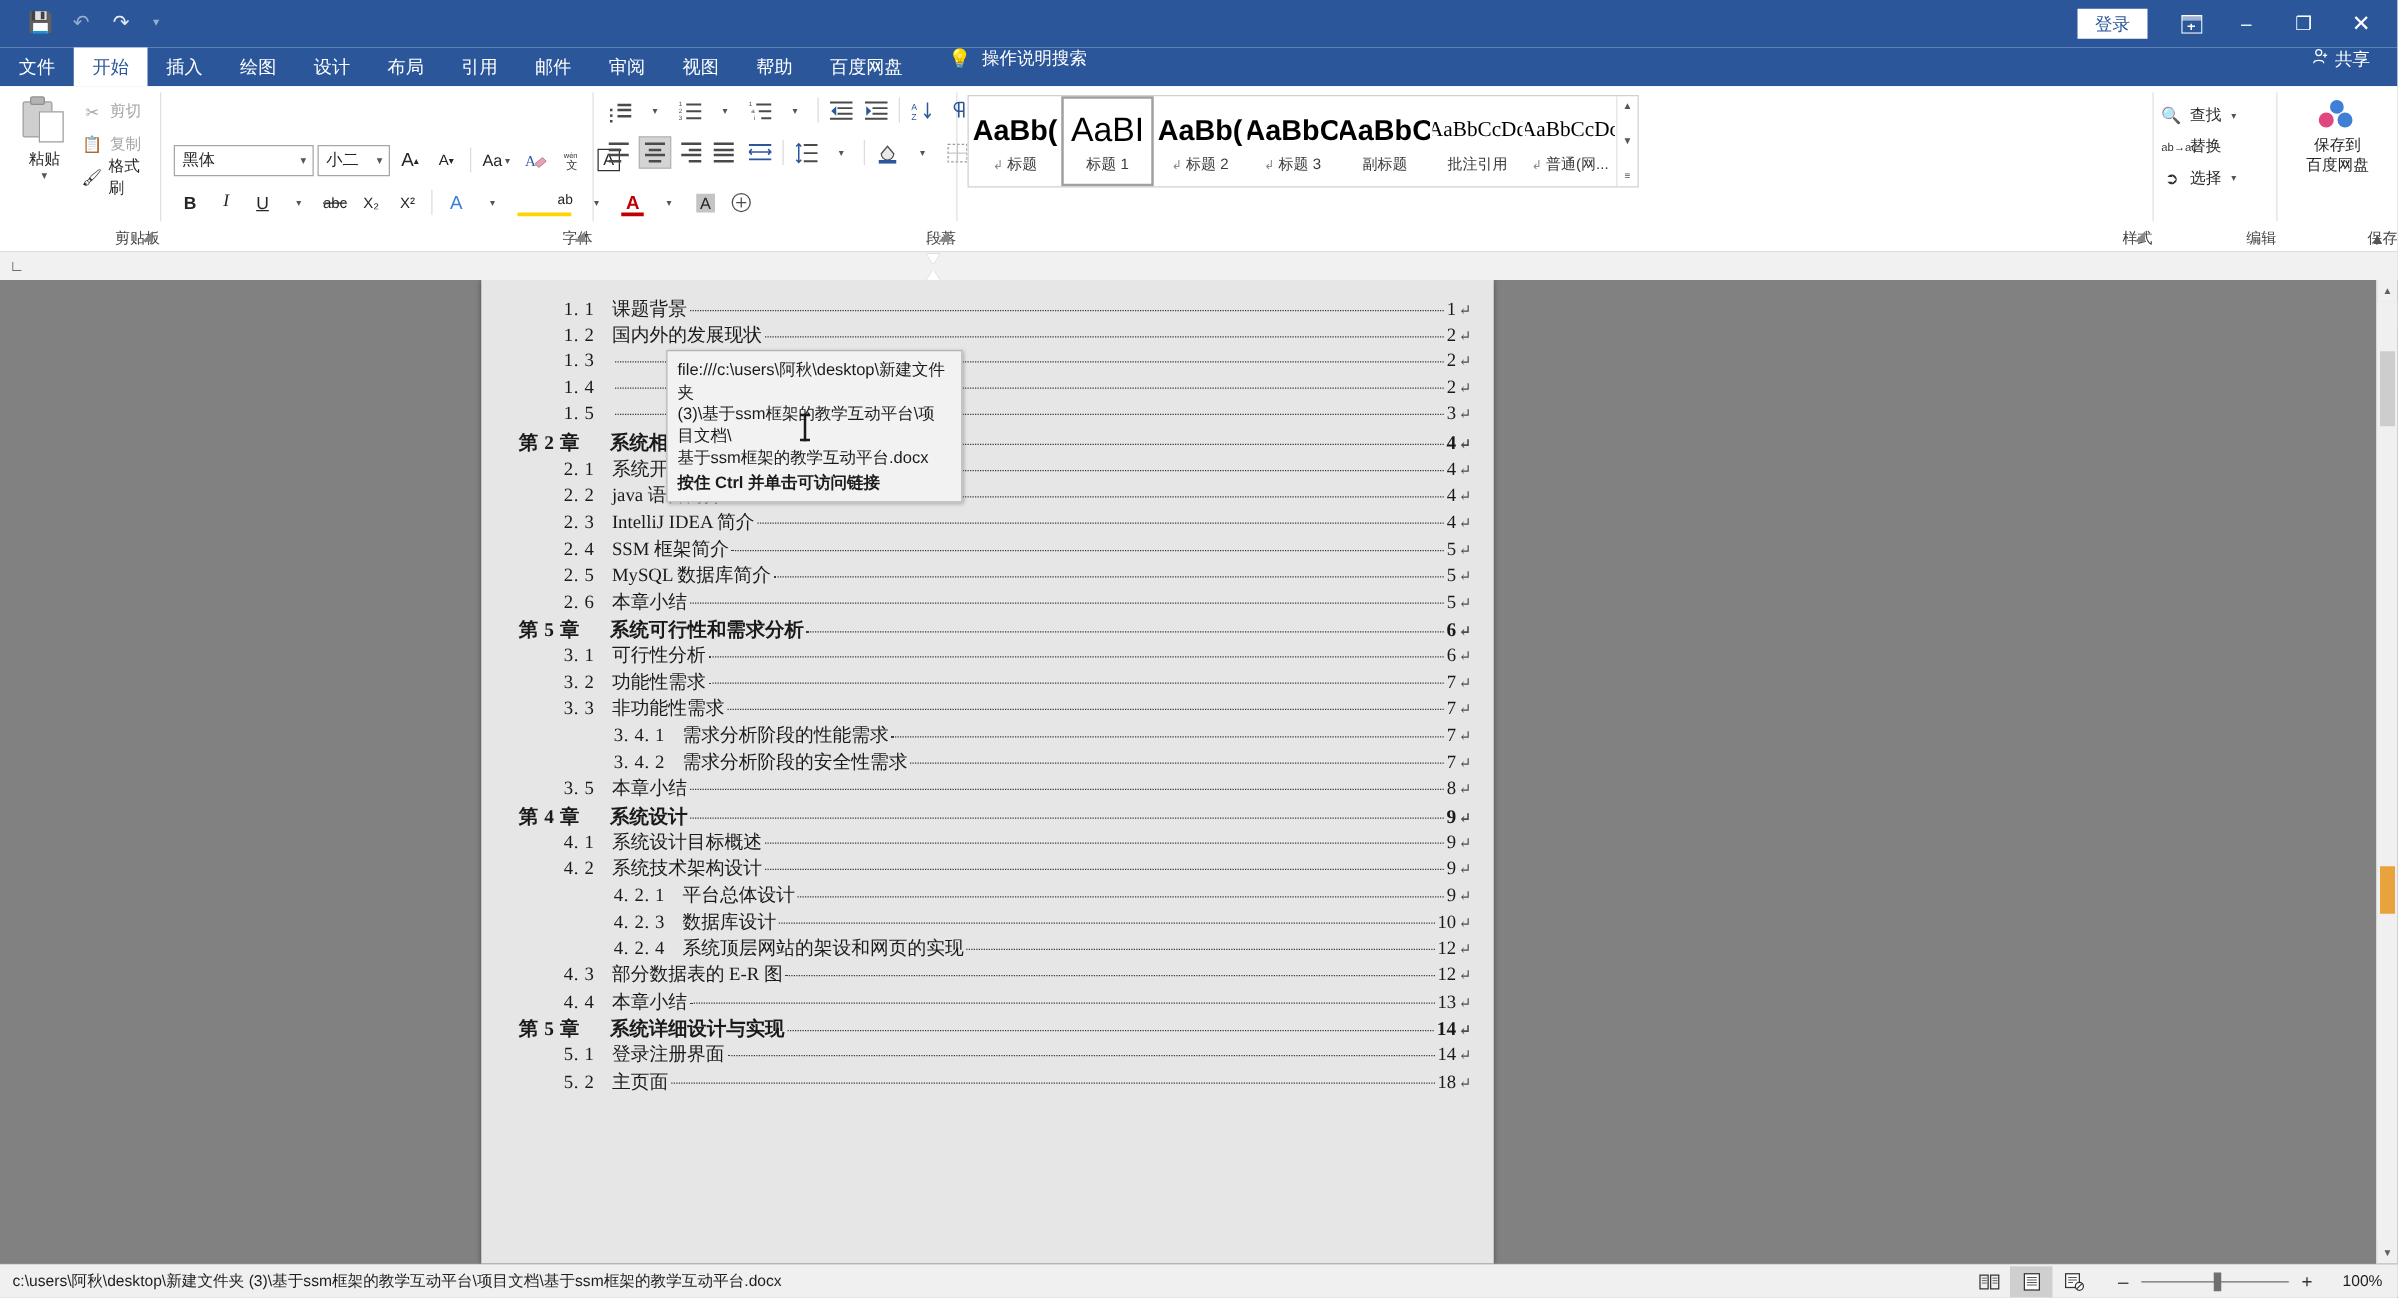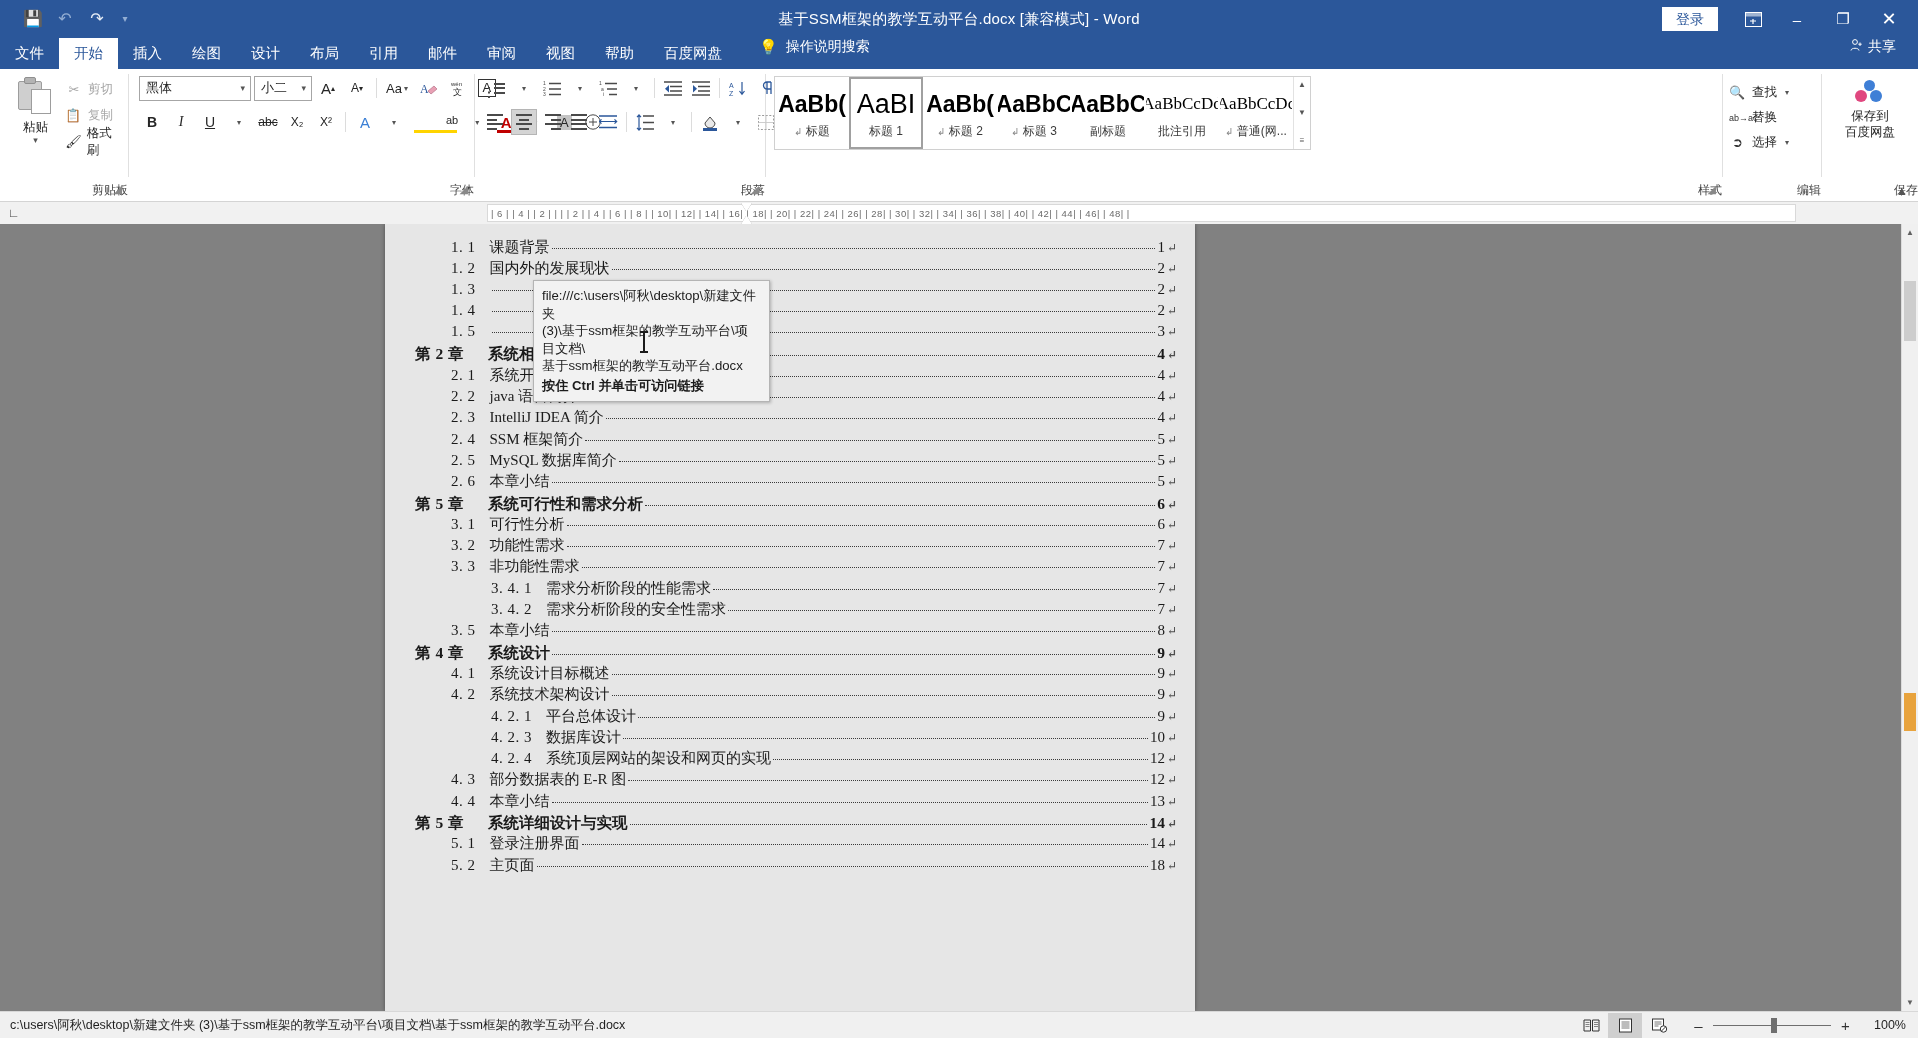--- a/index.html
+++ b/index.html
@@ -93,21 +93,21 @@
   }
   .paste-lbl { font-size: 12.5px; margin-top: 2px; }
   .paste-caret { font-size: 9px; color: #555; line-height: 8px; }
   .clip-cmds { display: flex; flex-direction: column; gap: 5px; padding-top: 5px; }
   .cmd { display: flex; align-items: center; gap: 5px; height: 21px; color: #a6a6a6; font-size: 12.5px; }
   .cmd.enabled { color: #262626; }
   .cmd-ico { width: 18px; text-align: center; font-size: 13px; }
 
   
   .fontgrp { width: 345px; }
-  .font-row { display: flex; align-items: center; gap: 3px; height: 28px; }
+  .font-row { display: flex; align-items: center; gap: 3px; height: 28px; margin-top: 40px; }
   .font-row.r2 { margin-top: 6px; }
   .combo {
     border: 1px solid #a6a6a6; background: #fff; height: 25px;
     display: flex; align-items: center; padding: 0 3px 0 6px; font-size: 13px;
   }
   .combo .val { flex: 1; white-space: nowrap; overflow: hidden; }
   .combo .cv { font-size: 9px; color: #555; padding: 0 2px; }
   .fontname { width: 112px; }
   .fontsize { width: 58px; }
   .ib {
@@ -276,21 +276,20 @@
 
 <div id="app">
 
   <div class="titlebar">
     <div class="qat">
       <div class="qat-btn">💾</div>
       <div class="qat-btn dim">↶</div>
       <div class="qat-btn">↷</div>
       <div class="qat-btn small dim">▾</div>
     </div>
-    <div class="title-text">基于SSM框架的教学互动平台.docx [兼容模式]  -  Word</div>
     <div class="win-right">
       <div class="signin">登录</div>
       <div class="ribbondisp">
         <svg width="17" height="15" viewBox="0 0 17 15">
             <rect x="0.5" y="0.5" width="16" height="14" fill="none" stroke="#fff"></rect>
             <rect x="0.5" y="0.5" width="16" height="4" fill="#fff" opacity=".55"></rect>
             <path d="M5 9 L11 9 M8 7 L8 12" stroke="#fff" stroke-width="1.2"></path>
           </svg>
       </div>
       <div class="wbtn">–</div>
@@ -685,21 +684,20 @@
       </div>
       <div class="grp-label">保存</div>
     </div>
 
     <div class="collapse-ribbon">▲</div>
   </div>
 
   <div class="rulerwrap">
     <div class="corner-tab">∟</div>
     <div class="ruler">
-      <div class="ruler-strip">| 6 |    | 4 |    | 2 |    |        |      | 2 |    | 4 |    | 6 |    | 8 |    | 10|    | 12|    | 14|    | 16|    | 18|    | 20|    | 22|    | 24|    | 26|    | 28|    | 30|    | 32|    | 34|    | 36|    | 38|    | 40|    | 42|    | 44|    | 46|    | 48|    |</div>
       <div class="ruler-ind"></div>
       <div class="ruler-ind2"></div>
     </div>
   </div>
 
   <div class="workspace">
     <div class="canvas">
       <div class="page">
         <div class="page-inner">
           <div class="toc" id="toc-container">

